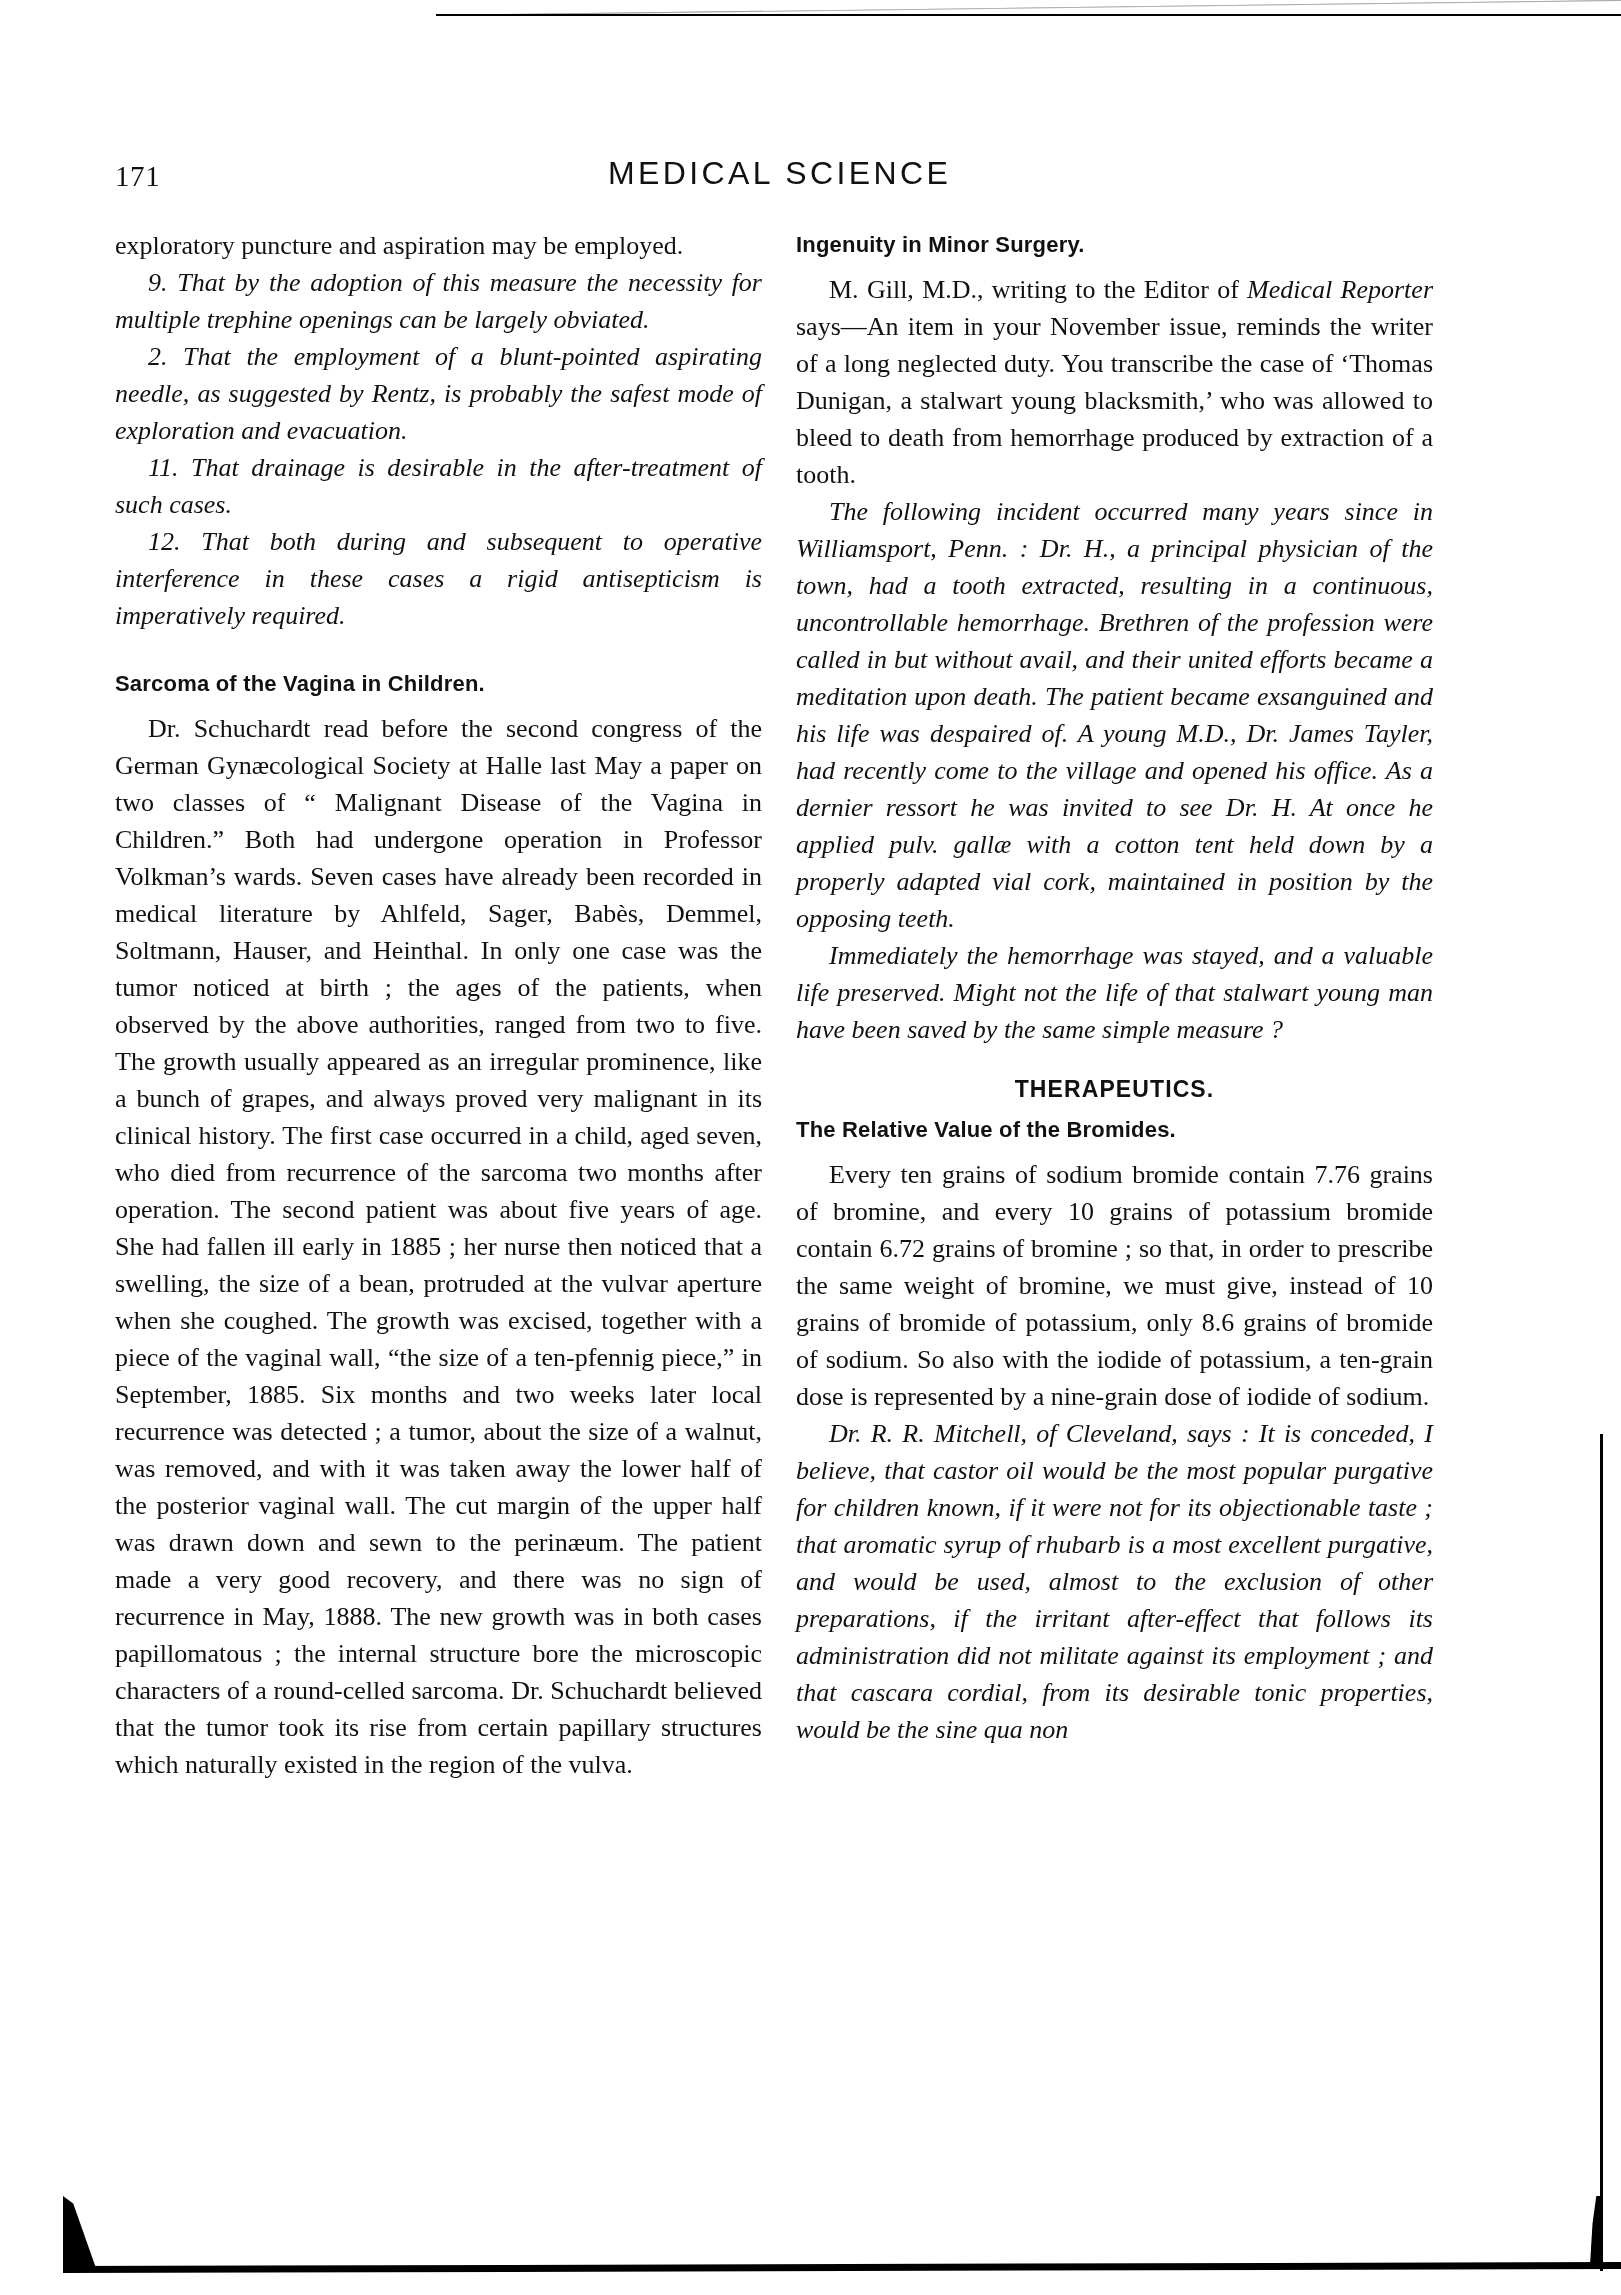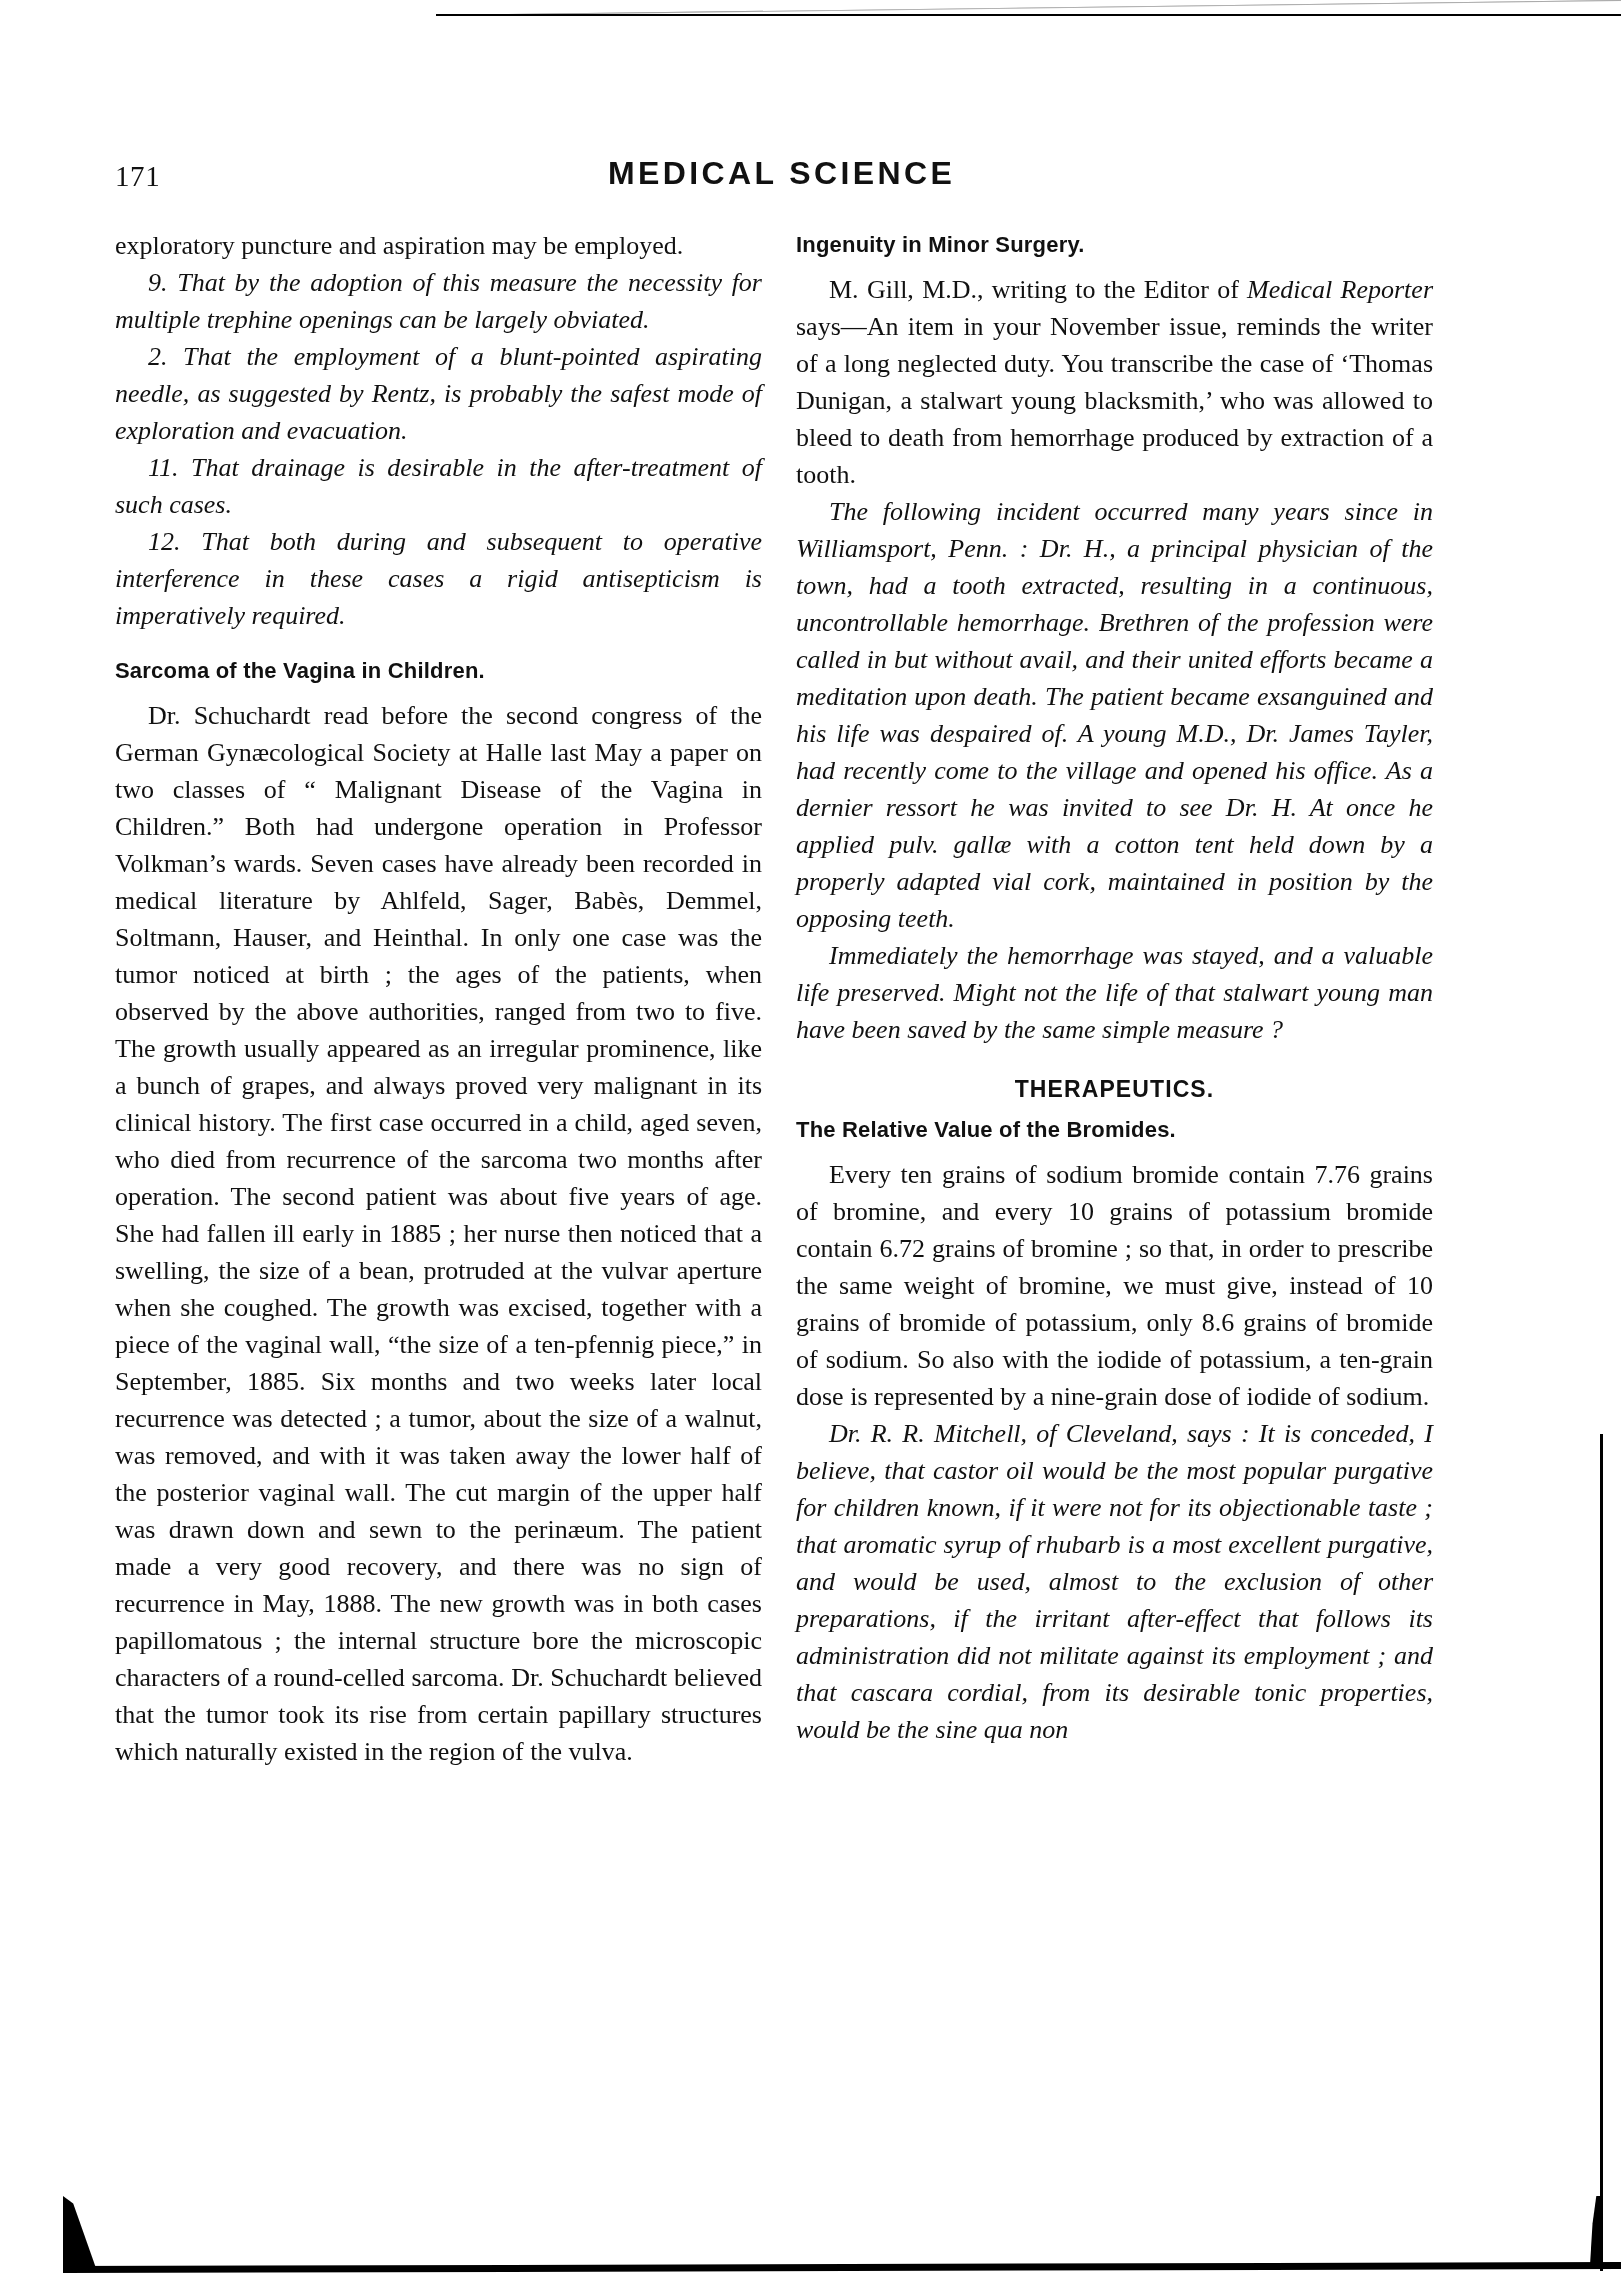--- a/index.html
+++ b/index.html
@@ -15,40 +15,40 @@
   .scan-right-edge { position: absolute; left: 1600px; top: 1434px; width: 2.9px; height: 837px; background: #000; }
   .scan-right-blob { position: absolute; left: 1590px; top: 2196px; width: 12.6px; height: 69px; background: #000; clip-path: polygon(50% 0, 100% 0, 100% 100%, 0 100%, 20% 40%); }
 
   .header { position: absolute; top: 155px; left: 0; width: 1622px; height: 46px; }
   .page-number {
     position: absolute; left: 115px; top: 4.6px;
     font-family: "Liberation Serif", serif; font-size: 29px; letter-spacing: 0.6px;
   }
   .running-head {
     position: absolute; left: 608px; top: 0px;
-    font-family: "Liberation Sans", sans-serif; font-size: 32px; letter-spacing: 3.4px; font-weight: bold;
+    font-family: "Liberation Sans", sans-serif; font-size: 32px; letter-spacing: 3.4px; font-weight: normal;
   }
 
   .column {
     position: absolute; top: 227px;
     font-family: "Liberation Serif", serif; font-size: 26px; line-height: 37px;
     text-align: justify;
   }
   .col-left { left: 115px; width: 647px; }
   .col-right { left: 796px; width: 637px; }
 
   .para { margin: 0; text-indent: 0; }
   .para.indent { text-indent: 33px; }
   .para + .para { margin-top: 0; font-style: italic; }
 
   .section-head {
     font-family: "Liberation Sans", sans-serif; font-size: 22px; line-height: 37px;
     margin: 0; text-align: left; letter-spacing: 0.2px;
   }
-  .section-head.spaced-before { margin-top: 18px; }
+  .section-head.spaced-before { margin-top: 31px; }
   .section-head.spaced-after { margin-bottom: 8px; }
   .dept-head {
     font-family: "Liberation Sans", sans-serif; font-size: 23px; line-height: 37px;
     text-align: center; margin: 23px 0 3.4px 0; letter-spacing: 1.1px;
   }
   em { font-style: italic; }
 </style>
 </head>
 <body>
 

